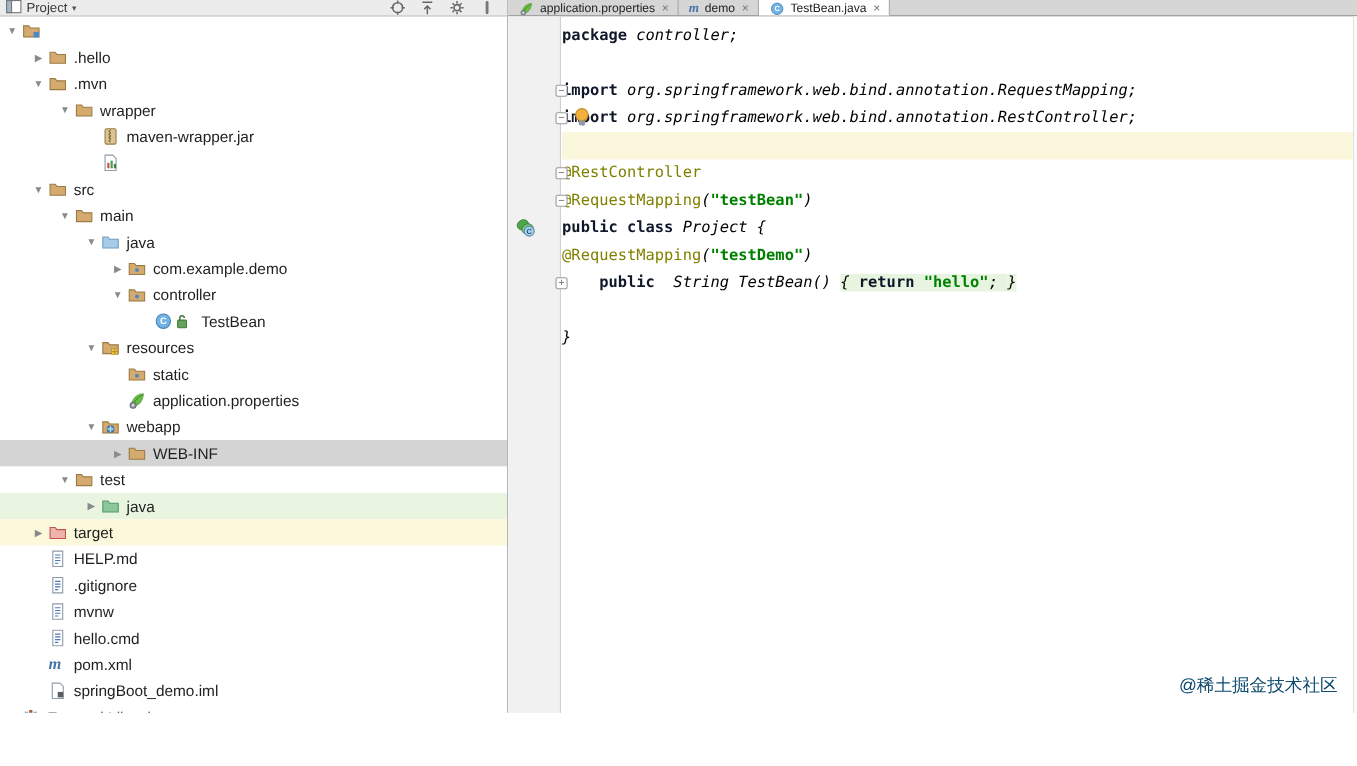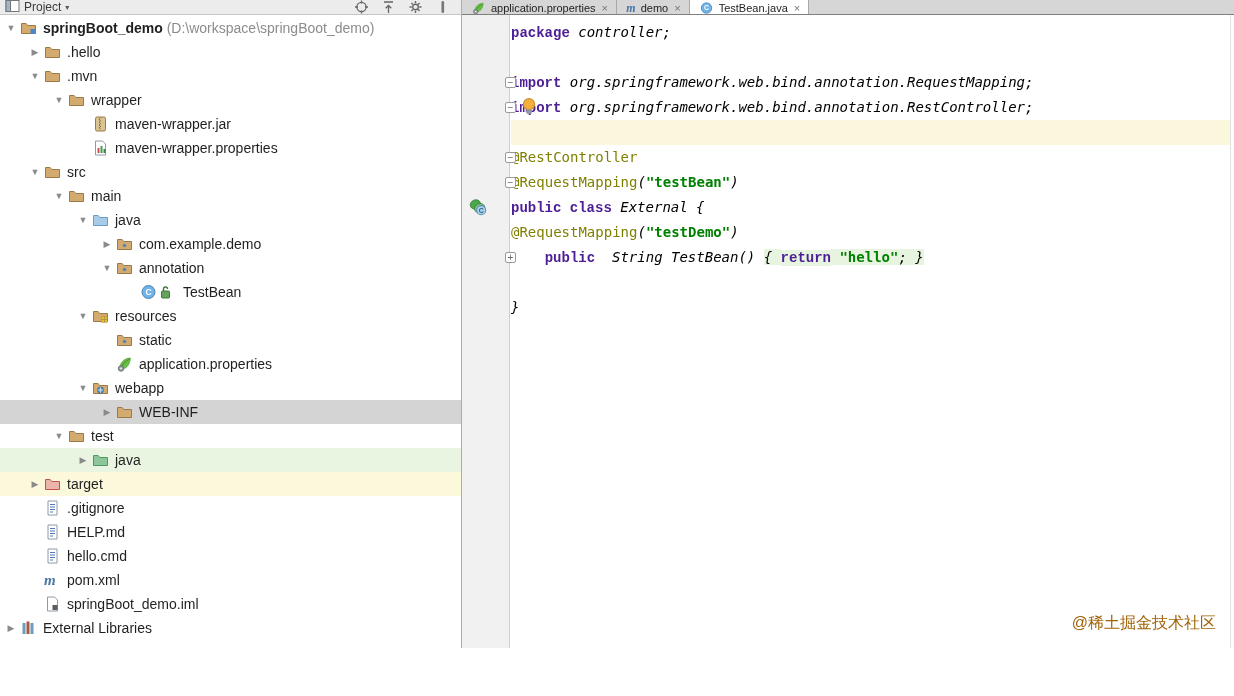--- a/index.html
+++ b/index.html
@@ -44,34 +44,34 @@
   .tab .tab-icon { display:inline-flex; transform:scale(.8); }
   .tab .close { color:#777; font-size:11px; margin-left:2px; }
 
   .editor-body { flex:1; position:relative; background:#fff;
                  font-family:"DejaVu Sans Mono", monospace; font-size:14px; }
   .gutter { position:absolute; left:0; top:0; bottom:0; width:48px;
             background:#F1F1F1; border-right:1px solid #CFCFCF; }
   .code { margin-left:49px; padding-top:5px; }
   .code-line { height:25px; line-height:25px; white-space:pre; }
   .code-line.hl { background:#FBF7DC; }
-  .kw  { color:#4c1d95; font-weight:bold;font-family:Liberation Mono, monospace; }
+  .kw  { color:#0f172a; font-weight:bold; }
   .ann { color:#808000; }
   .str { color:#008000; font-weight:bold; }
   .pl  { color:#000;font-style:italic; }
   .g   { background:#E7F4DF; }
 
   .fold-mark { position:absolute; left:43px; width:11px; height:11px; background:#fff;
                border:1px solid #9A9A9A; border-radius:2px; font-size:10px; line-height:9px;
                text-align:center; color:#666; z-index:3;
                font-family:"Liberation Sans", sans-serif; }
   .gutter-bean { position:absolute; left:7px; z-index:3; }
   .bulb { position:absolute; left:58px; z-index:4; }
 
-  .watermark { position:absolute; right:18px; bottom:14px; color:#a16207;
+  .watermark { position:absolute; right:18px; bottom:14px; color:#0c4a6e;
                font-size:16px; font-family:"Liberation Sans", sans-serif; }
 
   .right-strip { position:absolute; right:0; top:0; bottom:0; width:4px;
                  border-left:1px solid #E3E3E3; background:#FCFCFC; }
 </style>
 </head>
 <body>
 
 <div class="app">
 
@@ -113,21 +113,20 @@
     <div class="tree" id="tree">
         <div class="tree-row">
           <span class="t-ind" style="width: 2px;"></span>
           <span class="t-arrow">▼</span>
           <span class="t-icon">
             <svg width="17" height="16" viewBox="0 0 16 16">
               <path d="M1 3.5h4.6l1.6 2H15v8H1z" fill="#D5AA6E" stroke="#9A7B47"></path>
               <rect x="10" y="9" width="5" height="5" fill="#4F87C5"></rect>
             </svg>
           </span>
-          <span class="t-label bold">springBoot_demo<span class="t-path"> (D:\workspace\springBoot_demo)</span></span>
         </div>
         <div class="tree-row">
           <span class="t-ind" style="width: 26px;"></span>
           <span class="t-arrow">▶</span>
           <span class="t-icon">
             <svg width="17" height="16" viewBox="0 0 16 16">
               <path d="M1 3.5h4.6l1.6 2H15v8H1z" fill="#D5AA6E" stroke="#9A7B47"></path>
             </svg>
           </span>
           <span class="t-label">.hello</span>
@@ -167,21 +166,20 @@
           <span class="t-ind" style="width: 74px;"></span>
           <span class="t-arrow"></span>
           <span class="t-icon">
             <svg width="17" height="16" viewBox="0 0 16 16">
               <path d="M3 1h7l3 3v11H3z" fill="#fff" stroke="#8E9BA6"></path>
               <rect x="5" y="8" width="2" height="5" fill="#C75450"></rect>
               <rect x="8" y="6" width="2" height="7" fill="#499C54"></rect>
               <rect x="11" y="9" width="2" height="4" fill="#3C7F46"></rect>
             </svg>
           </span>
-          <span class="t-label">maven-wrapper.properties</span>
         </div>
         <div class="tree-row">
           <span class="t-ind" style="width: 26px;"></span>
           <span class="t-arrow">▼</span>
           <span class="t-icon">
             <svg width="17" height="16" viewBox="0 0 16 16">
               <path d="M1 3.5h4.6l1.6 2H15v8H1z" fill="#D5AA6E" stroke="#9A7B47"></path>
             </svg>
           </span>
           <span class="t-label">src</span>
@@ -219,21 +217,21 @@
         </div>
         <div class="tree-row">
           <span class="t-ind" style="width: 98px;"></span>
           <span class="t-arrow">▼</span>
           <span class="t-icon">
             <svg width="17" height="16" viewBox="0 0 16 16">
               <path d="M1 3.5h4.6l1.6 2H15v8H1z" fill="#D5AA6E" stroke="#9A7B47"></path>
               <circle cx="8" cy="9.5" r="1.8" fill="#4F87C5"></circle>
             </svg>
           </span>
-          <span class="t-label">annotation</span>
+          <span class="t-label">controller</span>
         </div>
         <div class="tree-row">
           <span class="t-ind" style="width: 122px;"></span>
           <span class="t-arrow"></span>
           <span class="t-icon wide">
             <svg width="17" height="16" viewBox="0 0 16 16">
               <circle cx="8" cy="8" r="6.5" fill="#71B3E6" stroke="#4A84B3"></circle>
               <text x="8" y="11" font-size="8.5" text-anchor="middle" fill="#fff" font-family="sans-serif" font-weight="bold">C</text>
             </svg>
             <svg width="17" height="16" viewBox="0 0 16 16">
@@ -339,34 +337,47 @@
           <span class="t-ind" style="width: 26px;"></span>
           <span class="t-arrow"></span>
           <span class="t-icon">
             <svg width="17" height="16" viewBox="0 0 16 16">
               <path d="M3.5 1h9v14h-9z" fill="#fff" stroke="#8E9BA6"></path>
               <g stroke="#4E79B8">
                 <path d="M5.5 4.5h5M5.5 7h5M5.5 9.5h5M5.5 12h3"></path>
               </g>
             </svg>
           </span>
-          <span class="t-label">.gitignore</span>
+          <span class="t-label">HELP.md</span>
         </div>
         <div class="tree-row">
           <span class="t-ind" style="width: 26px;"></span>
           <span class="t-arrow"></span>
           <span class="t-icon">
             <svg width="17" height="16" viewBox="0 0 16 16">
               <path d="M3.5 1h9v14h-9z" fill="#fff" stroke="#8E9BA6"></path>
               <g stroke="#4E79B8">
                 <path d="M5.5 4.5h5M5.5 7h5M5.5 9.5h5M5.5 12h3"></path>
               </g>
             </svg>
           </span>
-          <span class="t-label">HELP.md</span>
+          <span class="t-label">.gitignore</span>
+        </div>
+        <div class="tree-row">
+          <span class="t-ind" style="width: 26px;"></span>
+          <span class="t-arrow"></span>
+          <span class="t-icon">
+            <svg width="17" height="16" viewBox="0 0 16 16">
+              <path d="M3.5 1h9v14h-9z" fill="#fff" stroke="#8E9BA6"></path>
+              <g stroke="#4E79B8">
+                <path d="M5.5 4.5h5M5.5 7h5M5.5 9.5h5M5.5 12h3"></path>
+              </g>
+            </svg>
+          </span>
+          <span class="t-label">mvnw</span>
         </div>
         <div class="tree-row">
           <span class="t-ind" style="width: 26px;"></span>
           <span class="t-arrow"></span>
           <span class="t-icon">
             <svg width="17" height="16" viewBox="0 0 16 16">
               <path d="M3.5 1h9v14h-9z" fill="#fff" stroke="#8E9BA6"></path>
               <g stroke="#4E79B8">
                 <path d="M5.5 4.5h5M5.5 7h5M5.5 9.5h5M5.5 12h3"></path>
               </g>
@@ -443,21 +454,21 @@
     <div class="editor-body" id="editor-body">
       <div class="gutter"></div>
       <div class="code" id="code">
           <div class="code-line"><span class="kw">package</span><span class="pl"> controller;</span></div>
           <div class="code-line"></div>
           <div class="code-line"><span class="kw">import</span><span class="pl"> org.springframework.web.bind.annotation.RequestMapping;</span></div>
           <div class="code-line"><span class="kw">import</span><span class="pl"> org.springframework.web.bind.annotation.RestController;</span></div>
           <div class="code-line hl"></div>
           <div class="code-line"><span class="ann">@RestController</span></div>
           <div class="code-line"><span class="ann">@RequestMapping</span><span class="pl">(</span><span class="str">"testBean"</span><span class="pl">)</span></div>
-          <div class="code-line"><span class="kw">public class</span><span class="pl"> External {</span></div>
+          <div class="code-line"><span class="kw">public class</span><span class="pl"> Project {</span></div>
           <div class="code-line"><span class="ann">@RequestMapping</span><span class="pl">(</span><span class="str">"testDemo"</span><span class="pl">)</span></div>
           <div class="code-line"><span class="pl">    </span><span class="kw">public</span><span class="pl">  String TestBean() </span><span class="pl g">{ </span><span class="kw g">return</span><span class="pl g"> </span><span class="str g">"hello"</span><span class="pl g">; </span><span class="pl g">}</span></div>
           <div class="code-line"></div>
           <div class="code-line"><span class="pl">}</span></div>
         </div>
       <div class="right-strip"></div>
       <div class="watermark">@稀土掘金技术社区</div>
     <div class="fold-mark" style="top: 62px;">−</div>
         <div class="fold-mark" style="top: 87px;">−</div>
         <div class="bulb" style="top: 82px;"><svg width="18" height="19" viewBox="0 0 16 17">

